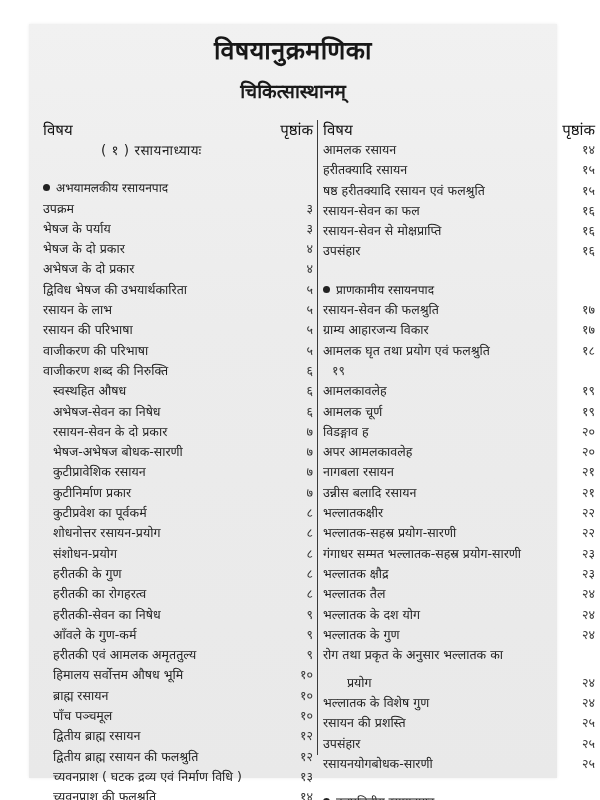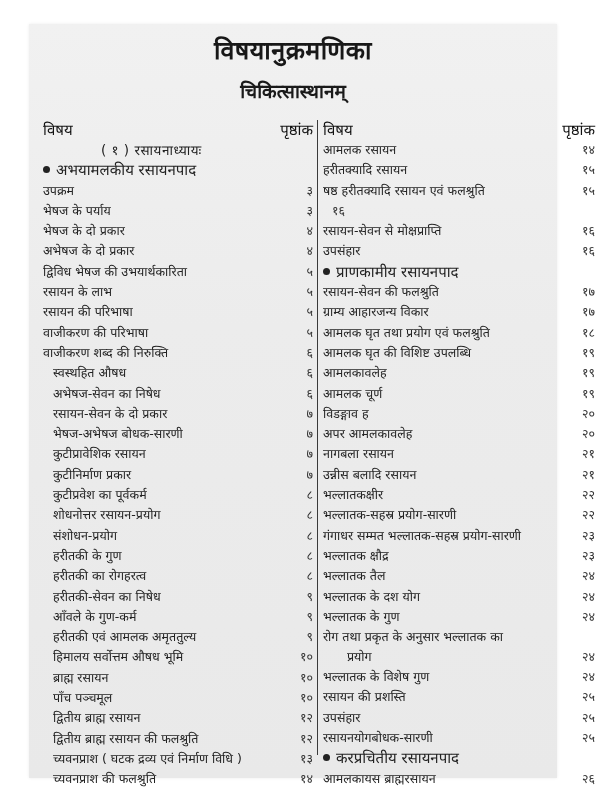--- a/index.html
+++ b/index.html
@@ -31,25 +31,25 @@
     height: 20px; line-height: 20px; color: #111;
   }
   .row {
     display: flex; justify-content: space-between; align-items: flex-start;
     font-size: 12.5px; line-height: 20.3px; min-height: 20.3px; color: #222;
   }
   .row .t { white-space: nowrap; }
   .row .p { min-width: 22px; text-align: right; color: #333; }
   .row.wrap .t { white-space: normal; max-width: 235px; }
   .row.wrap { line-height: 20px; }
-  .row.section .t { font-size: 15px; font-weight: normal; }
+  .row.section .t { font-size: 12px; font-weight: normal; margin-top: 18px; }
   .row.chapter .t { padding-left: 58px; font-size: 13.5px; font-weight: normal; letter-spacing: 0.5px; }
   .row.indent .t { padding-left: 10px; }
   .bullet { display: inline-block; width: 7px; height: 7px; border-radius: 50%; background: #222; margin-right: 6px; vertical-align: middle; position: relative; top: -1px; }
-  .contline { padding-left: 24px; }
+  .contline { padding-left: 24px; margin-top: 8px; }
 </style>
 </head>
 <body>
 
 <div class="page">
   <div class="title">विषयानुक्रमणिका</div>
   <div class="subtitle">चिकित्सास्थानम्</div>
   <div class="divider"></div>
 
   <div class="col left">
@@ -201,20 +201,21 @@
         </div>
         <div class="row">
           <span class="t">हरीतक्यादि रसायन</span>
           <span class="p">१५</span>
         </div>
         <div class="row">
           <span class="t">षष्ठ हरीतक्यादि रसायन एवं फलश्रुति</span>
           <span class="p">१५</span>
         </div>
         <div class="row">
+          <span class="t">रसायन-सेवन का फल</span>
           <span class="p">१६</span>
         </div>
         <div class="row">
           <span class="t">रसायन-सेवन से मोक्षप्राप्ति</span>
           <span class="p">१६</span>
         </div>
         <div class="row">
           <span class="t">उपसंहार</span>
           <span class="p">१६</span>
         </div>
@@ -228,21 +229,20 @@
         </div>
         <div class="row">
           <span class="t">ग्राम्य आहारजन्य विकार</span>
           <span class="p">१७</span>
         </div>
         <div class="row">
           <span class="t">आमलक घृत तथा प्रयोग एवं फलश्रुति</span>
           <span class="p">१८</span>
         </div>
         <div class="row">
-          <span class="t">आमलक घृत की विशिष्ट उपलब्धि</span>
           <span class="p">१९</span>
         </div>
         <div class="row">
           <span class="t">आमलकावलेह</span>
           <span class="p">१९</span>
         </div>
         <div class="row">
           <span class="t">आमलक चूर्ण</span>
           <span class="p">१९</span>
         </div>

